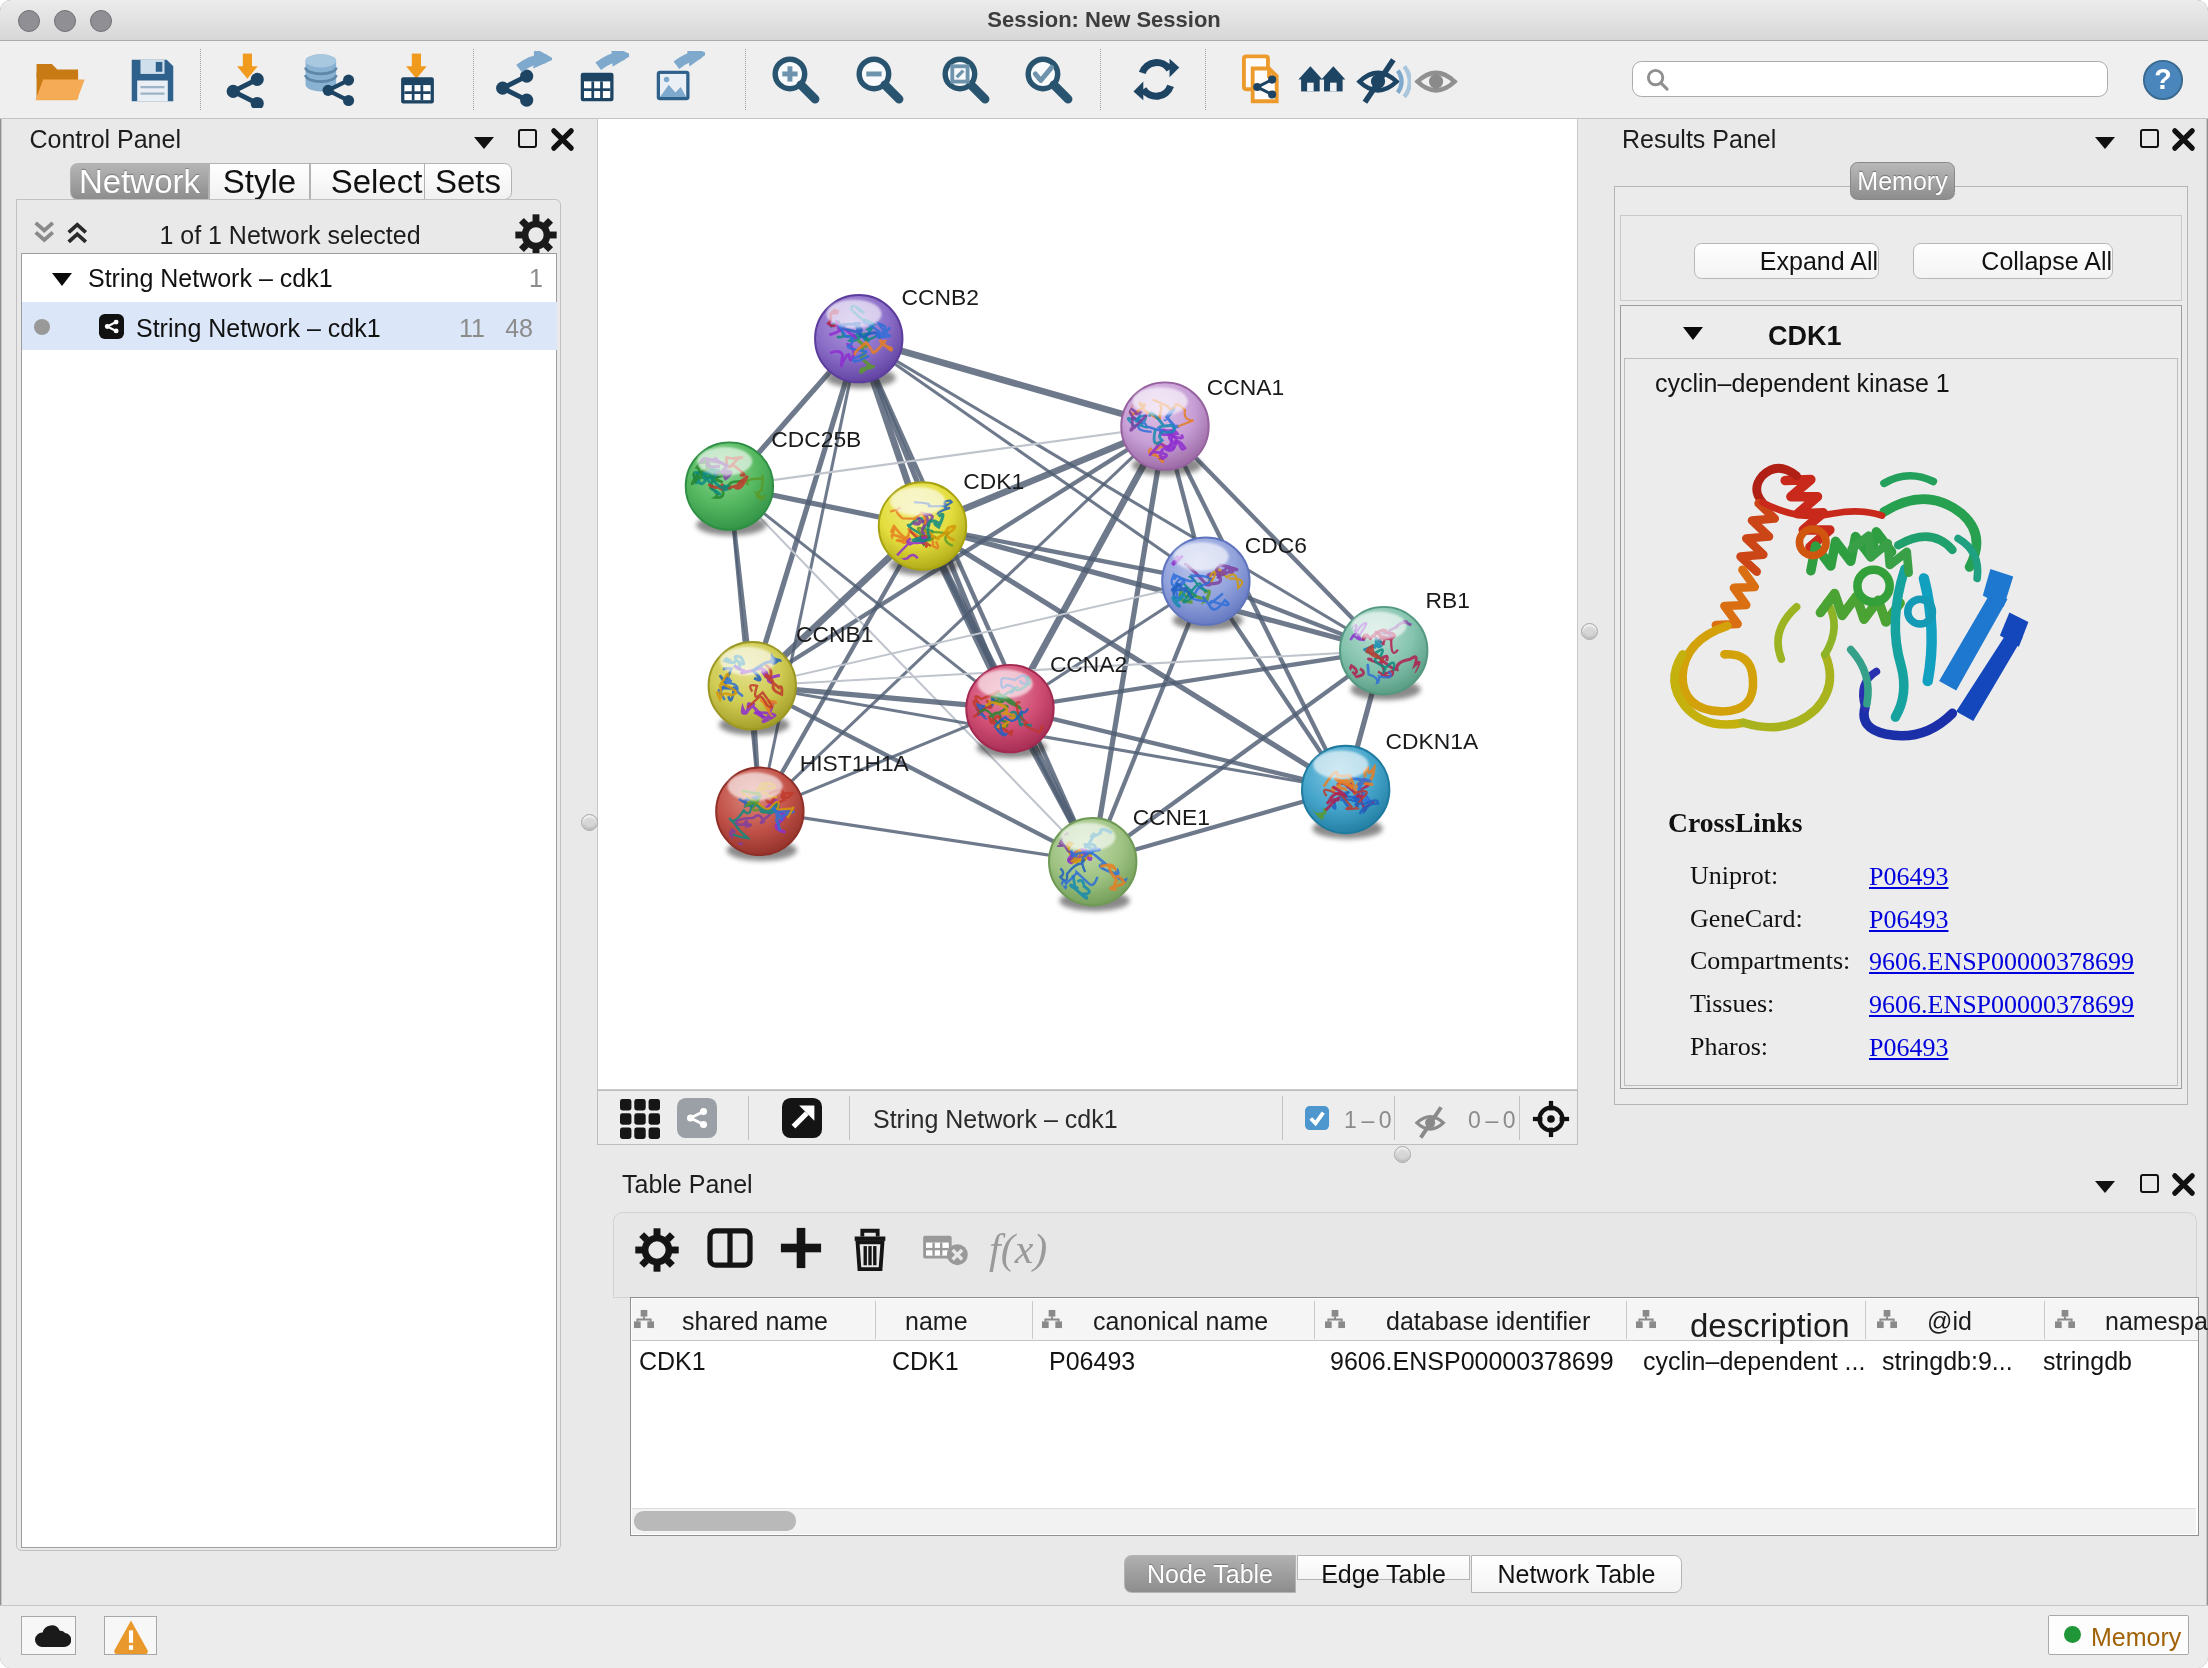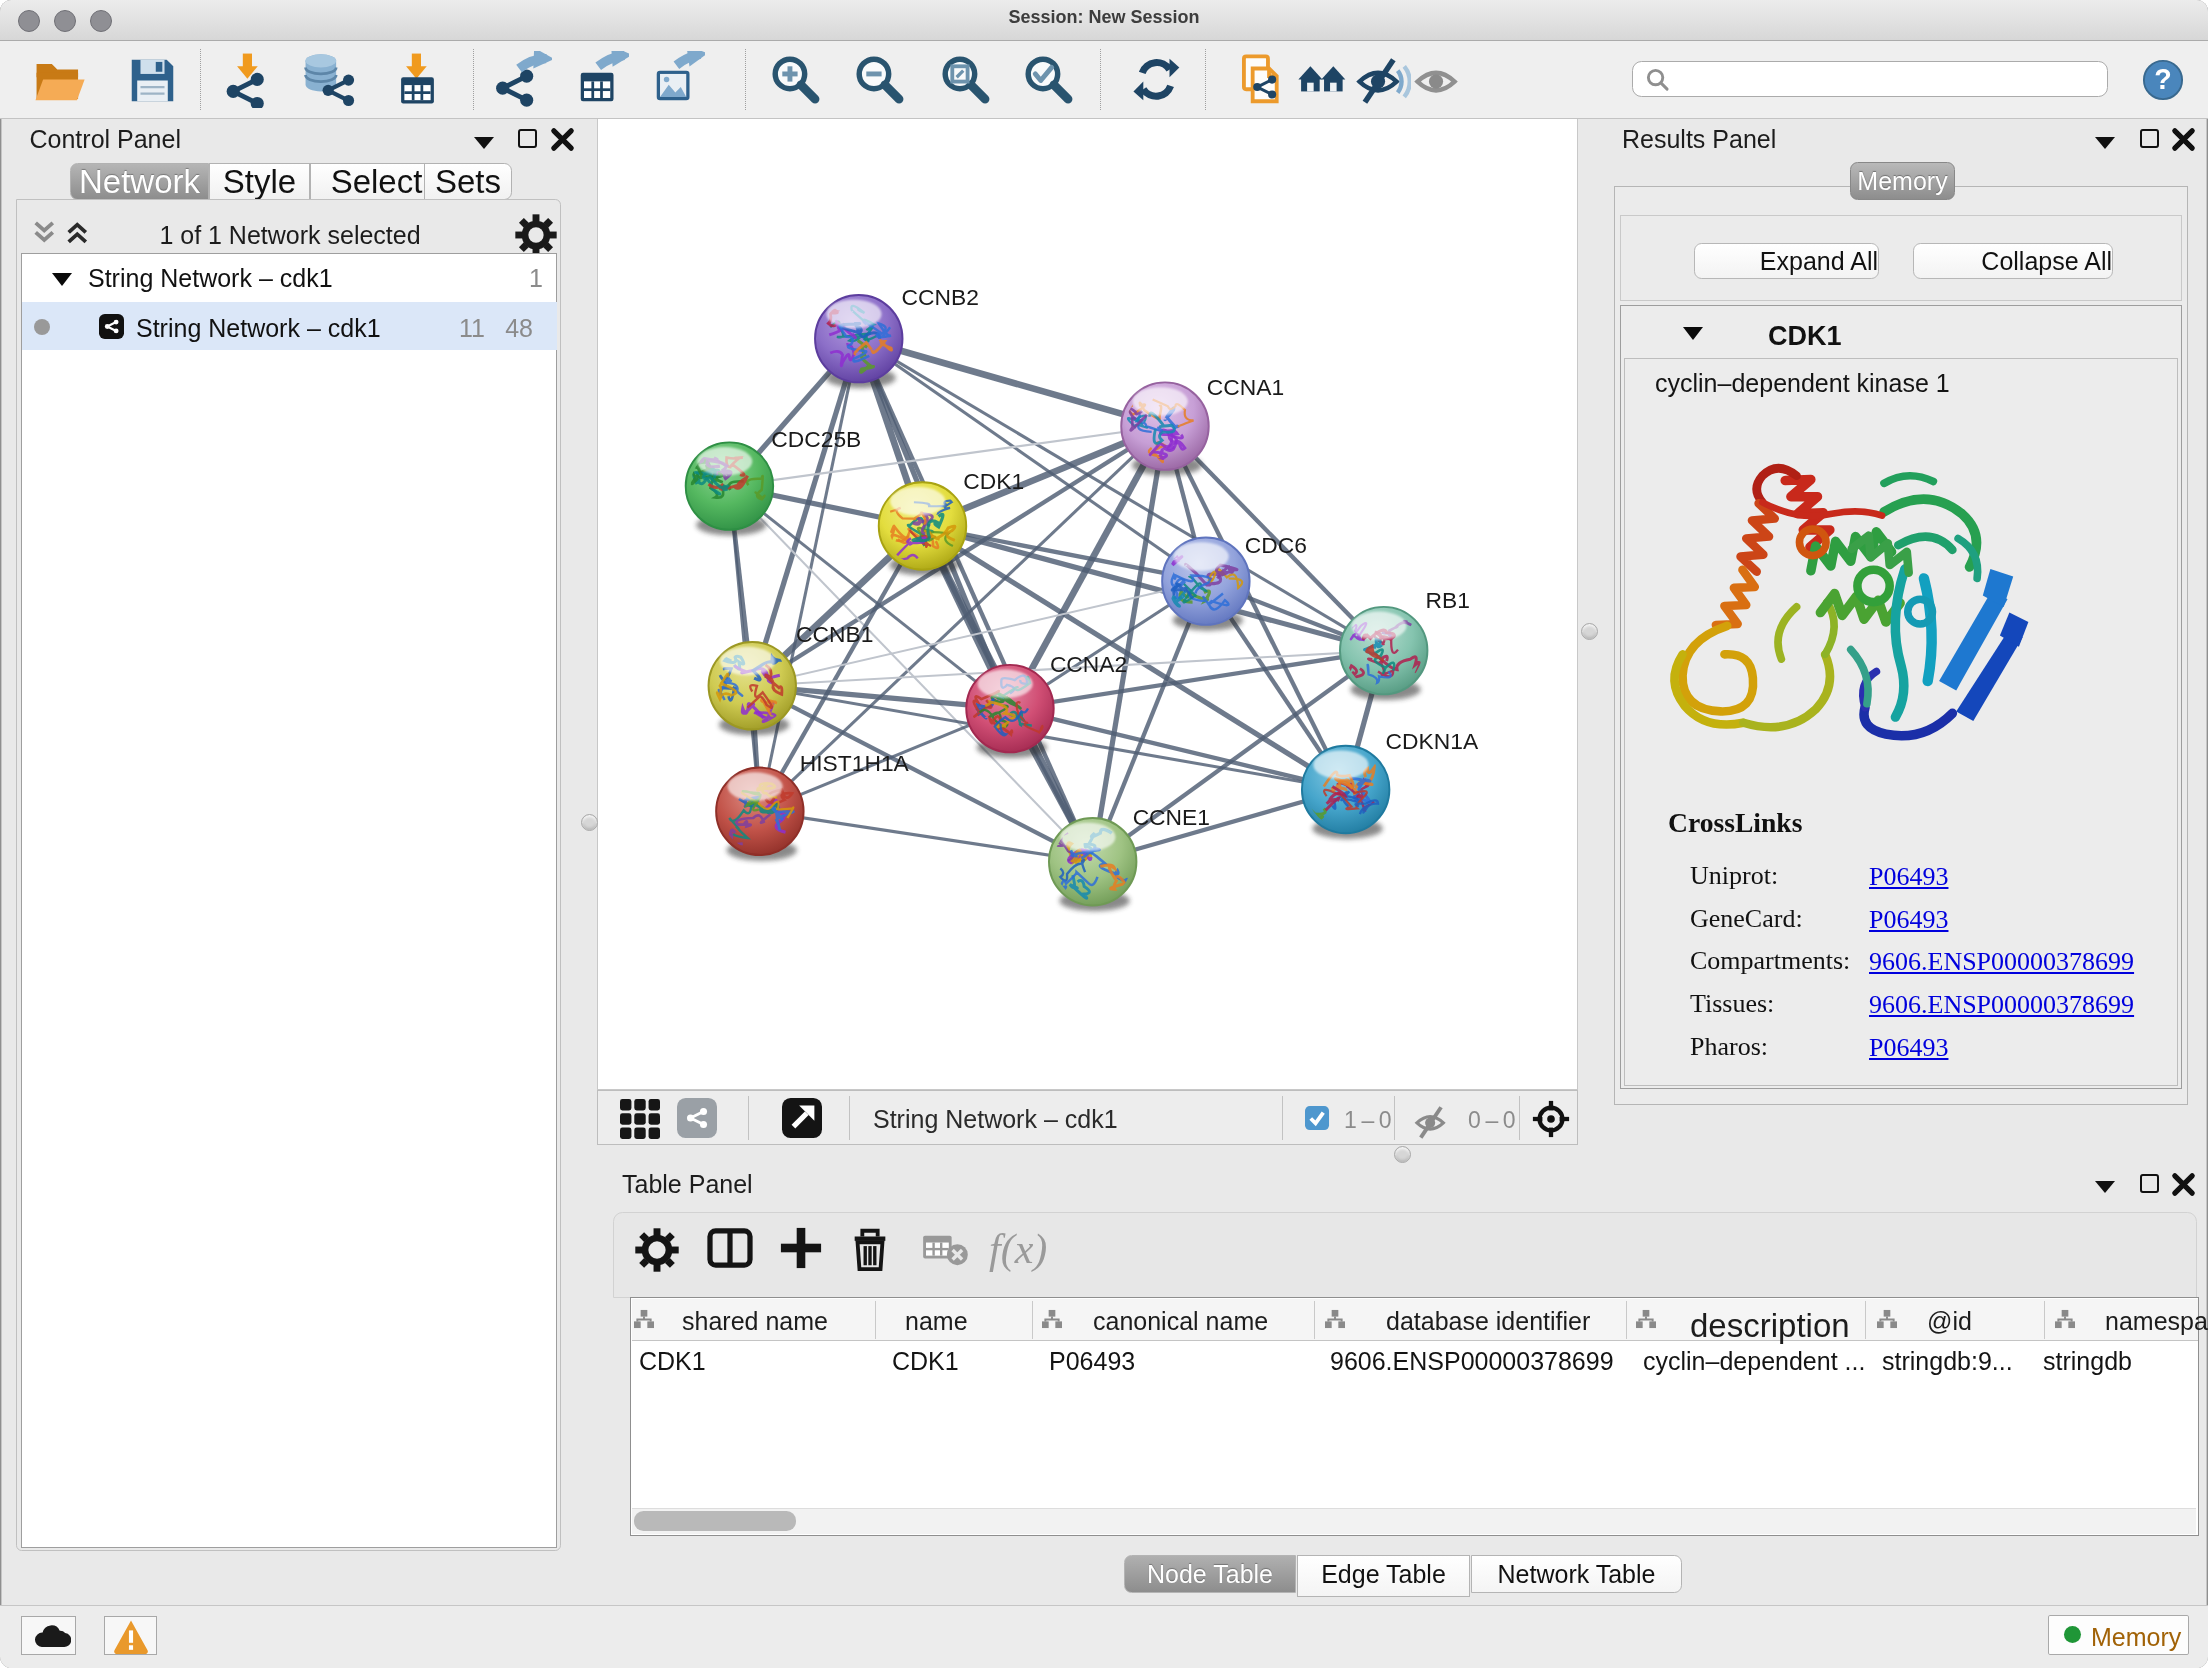--- a/index.html
+++ b/index.html
@@ -13,21 +13,21 @@
 .btn{position:absolute;background:linear-gradient(#ffffff,#f3f3f3);border:1px solid #b7b7b7;border-radius:7.6px;font-size:25px;color:#111;text-align:right;}
 .serif{font-family:"Liberation Serif",serif;}
 a.lnk{color:#0000dd;text-decoration:underline;font-family:"Liberation Serif",serif;}
 
 </style></head><body>
 <div id="app">
 <div class="abs" style="left:0;top:0;width:2208px;height:41px;background:linear-gradient(#ececec,#d7d7d7);border-bottom:1px solid #ababab;border-radius:9.5px 9.5px 0 0;"></div>
 <div class="abs" style="left:18px;top:9.5px;width:22px;height:22px;border-radius:50%;background:#8f8f94;border:1.4px solid #707076;"></div>
 <div class="abs" style="left:54px;top:9.5px;width:22px;height:22px;border-radius:50%;background:#8f8f94;border:1.4px solid #707076;"></div>
 <div class="abs" style="left:90px;top:9.5px;width:22px;height:22px;border-radius:50%;background:#8f8f94;border:1.4px solid #707076;"></div>
-<div class="abs" style="left:856px;top:6.7px;width:496px;text-align:center;font-size:18px;font-weight:bold;color:#3d3d3d;">Session: New Session</div>
+<div class="abs" style="left:856px;top:6.7px;width:496px;text-align:center;font-size:22px;font-weight:bold;color:#3d3d3d;">Session: New Session</div>
 <div class="abs" style="left:0;top:41px;width:2208px;height:78px;background:#efefef;border-bottom:1px solid #c3c3c3;"></div>
 <svg style="position:absolute;left:29.5px;top:51px;" width="57" height="57" viewBox="0 0 60 60">
       <g transform="scale(1.15)">
         <path d="M6,12 L20,12 L25,17 L44,17 L44,24 L6,24 Z" fill="#c87a15"></path>
         <path d="M6,44 L6,20 L44,20 L44,44 Z" fill="#c87a15"></path>
         <path d="M12,26 L50,26 L43,45 L5,45 Z" fill="#f5ab55"></path>
       </g>
     </svg>
 <svg style="position:absolute;left:123px;top:51px;" width="57" height="57" viewBox="0 0 60 60">
       <g transform="scale(1.15)">
@@ -788,21 +788,21 @@
 <div class="abs" style="left:639px;top:1347px;font-size:25px;color:#141414;">CDK1</div>
 <div class="abs" style="left:892px;top:1347px;font-size:25px;color:#141414;">CDK1</div>
 <div class="abs" style="left:1049px;top:1347px;font-size:25px;color:#141414;">P06493</div>
 <div class="abs" style="left:1330px;top:1347px;font-size:25px;color:#141414;">9606.ENSP00000378699</div>
 <div class="abs" style="left:1643px;top:1347px;font-size:25px;color:#141414;">cyclin–dependent ...</div>
 <div class="abs" style="left:1882px;top:1347px;font-size:25px;color:#141414;">stringdb:9...</div>
 <div class="abs" style="left:2043px;top:1347px;font-size:25px;color:#141414;">stringdb</div>
 <div class="abs" style="left:632px;top:1508px;width:1564px;height:26px;background:#f2f2f2;border-top:1px solid #ddd;"></div>
 <div class="abs" style="left:634px;top:1511px;width:162px;height:20px;background:#b9b9b9;border-radius:9.5px;"></div>
 <div class="abs" style="left:1124px;top:1555px;width:172px;height:38px;border:1px solid #b4b4b4;border-radius:7.6px 0 0 7.6px;background:linear-gradient(#b0b0b0,#8d8d8d);color:#fff;text-shadow:0 -1px 1px rgba(0,0,0,.3);font-size:25px;text-align:center;line-height:36px;">Node Table</div>
-<div class="abs" style="left:1297px;top:1555px;width:173px;height:42px;border:1px solid #b4b4b4;background:linear-gradient(#ffffff,#f4f4f4);color:#111;font-size:25px;text-align:center;line-height:36px;">Edge Table</div>
+<div class="abs" style="left:1297px;top:1555px;width:173px;height:25px;border:1px solid #b4b4b4;background:linear-gradient(#ffffff,#f4f4f4);color:#111;font-size:25px;text-align:center;line-height:36px;">Edge Table</div>
 <div class="abs" style="left:1471px;top:1555px;width:211px;height:38px;border:1px solid #b4b4b4;border-radius:0 7.6px 7.6px 0;background:linear-gradient(#ffffff,#f4f4f4);color:#111;font-size:25px;text-align:center;line-height:36px;">Network Table</div>
 <div class="abs" style="left:0;top:1605px;width:2208px;height:63px;background:#ececec;border-top:1px solid #c6c6c6;"></div>
 <div class="abs" style="left:21px;top:1616px;width:55px;height:39px;background:#f7f7f7;border:1.4px solid #a8a8a8;"></div>
 <svg style="position:absolute;left:28.5px;top:1620px;" width="42" height="36" viewBox="0 0 44 38">
       <g transform="scale(0.95)">
         <path d="M14,30 a8,8 0 0 1 1,-16 a10,10 0 0 1 19,-2 a7,7 0 0 1 6,2.5 a6.5,6.5 0 0 1 -2,15.5 Z" fill="#1a1a1a"></path>
       </g>
     </svg>
 <div class="abs" style="left:104px;top:1616px;width:53px;height:39px;background:#f7f7f7;border:1.4px solid #a8a8a8;"></div>
 <svg style="position:absolute;left:112px;top:1618px;" width="38" height="38" viewBox="0 0 40 40">

